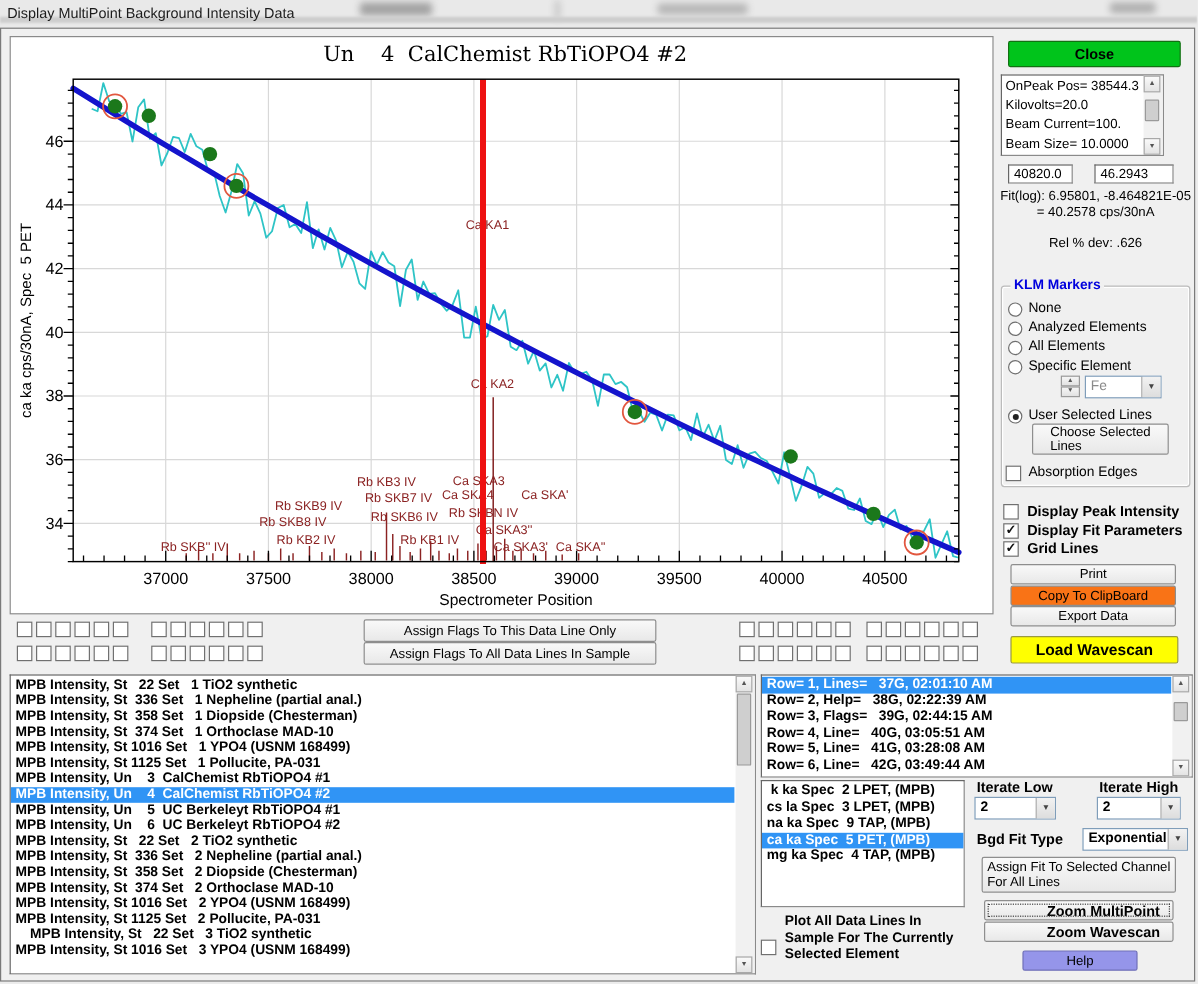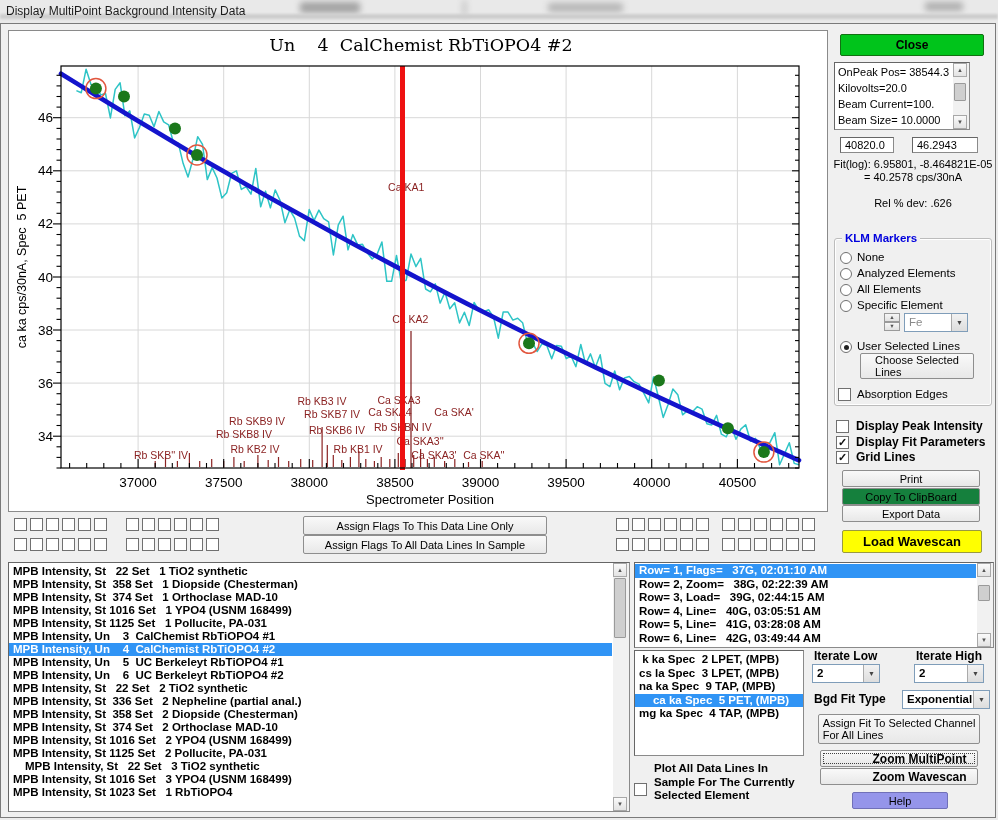--- a/index.html
+++ b/index.html
@@ -12,21 +12,21 @@
   .titlebar-text{position:absolute;left:6px;top:4px;font-size:12px;color:#1c1c1c;z-index:5;}
   
   .dialog{position:absolute;left:0;top:23px;width:996px;height:795px;background:#F0F0F0;border:1px solid #7a7a7a;box-sizing:border-box;}
   #chart{position:absolute;left:8px;top:30px;background:#fff;border:1px solid #8a8a8a;}
   
   .btn{position:absolute;box-sizing:border-box;background:linear-gradient(#f9f9f9,#e8e8e8);border:1px solid #8e8e8e;border-radius:2px;
        font-size:11px;color:#000;display:flex;align-items:center;justify-content:center;white-space:pre-line;line-height:12px;}
   .btn.bold{font-weight:bold;padding-left:41px;}
   .btn.green{background:#00C41B;border:1px solid #127012;font-weight:bold;font-size:12px;}
   .btn.yellow{background:#FFFF00;border:1px solid #9a9a40;font-weight:bold;font-size:13px;}
-  .btn.paleyellow{background:#15803d;}
+  .btn.paleyellow{background:#f97316;}
   .btn.lavender{background:#9595EA;border:1px solid #7070b8;}
   .btn.focused{outline:1px dotted #404040;outline-offset:-4px;}
   .sunken{position:absolute;box-sizing:border-box;background:#fff;border:1px solid #8a8a8a;border-top-color:#666;border-left-color:#666;}
   .lbl{position:absolute;font-size:11.5px;color:#000;white-space:pre;}
   .lbl.bold{font-weight:bold;font-size:12px;}
   .smalltext{position:absolute;font-size:11px;color:#000;text-align:center;}
   
   .cb{position:absolute;width:13px;height:13px;box-sizing:border-box;background:#fff;border:1px solid #707070;font-size:11px;line-height:11px;text-align:center;font-weight:bold;color:#111;}
   .radio{position:absolute;width:12px;height:12px;box-sizing:border-box;background:#fff;border:1px solid #707070;border-radius:50%;}
   .radio.sel::after{content:"";position:absolute;left:2.5px;top:2.5px;width:5px;height:5px;border-radius:50%;background:#222;}
@@ -402,67 +402,67 @@
       <div class="cb" style="left: 770px; top: 538px;"></div>
       <div class="cb" style="left: 786px; top: 538px;"></div>
       <div class="cb" style="left: 802px; top: 538px;"></div>
     </div>
   <div class="btn" style="left:303px;top:516px;width:244px;height:19px;">Assign Flags To This Data Line Only</div>
   <div class="btn" style="left:303px;top:535px;width:244px;height:19px;">Assign Flags To All Data Lines In Sample</div>
 
   <div class="listbox" style="left:8px;top:562px;width:622px;height:250px;">
     <div id="samples-list" style="position:absolute;left:0;top:2px;right:17px;">
         <div class="lb-row" style="height: 13px; line-height: 13px;">MPB Intensity, St   22 Set   1 TiO2 synthetic</div>
+        <div class="lb-row" style="height: 13px; line-height: 13px;">MPB Intensity, St  336 Set   1 Nepheline (partial anal.)</div>
         <div class="lb-row" style="height: 13px; line-height: 13px;">MPB Intensity, St  358 Set   1 Diopside (Chesterman)</div>
         <div class="lb-row" style="height: 13px; line-height: 13px;">MPB Intensity, St  374 Set   1 Orthoclase MAD-10</div>
         <div class="lb-row" style="height: 13px; line-height: 13px;">MPB Intensity, St 1016 Set   1 YPO4 (USNM 168499)</div>
         <div class="lb-row" style="height: 13px; line-height: 13px;">MPB Intensity, St 1125 Set   1 Pollucite, PA-031</div>
         <div class="lb-row" style="height: 13px; line-height: 13px;">MPB Intensity, Un    3  CalChemist RbTiOPO4 #1</div>
         <div class="lb-row sel" style="height: 13px; line-height: 13px;">MPB Intensity, Un    4  CalChemist RbTiOPO4 #2</div>
         <div class="lb-row" style="height: 13px; line-height: 13px;">MPB Intensity, Un    5  UC Berkeleyt RbTiOPO4 #1</div>
         <div class="lb-row" style="height: 13px; line-height: 13px;">MPB Intensity, Un    6  UC Berkeleyt RbTiOPO4 #2</div>
         <div class="lb-row" style="height: 13px; line-height: 13px;">MPB Intensity, St   22 Set   2 TiO2 synthetic</div>
         <div class="lb-row" style="height: 13px; line-height: 13px;">MPB Intensity, St  336 Set   2 Nepheline (partial anal.)</div>
         <div class="lb-row" style="height: 13px; line-height: 13px;">MPB Intensity, St  358 Set   2 Diopside (Chesterman)</div>
         <div class="lb-row" style="height: 13px; line-height: 13px;">MPB Intensity, St  374 Set   2 Orthoclase MAD-10</div>
         <div class="lb-row" style="height: 13px; line-height: 13px;">MPB Intensity, St 1016 Set   2 YPO4 (USNM 168499)</div>
         <div class="lb-row" style="height: 13px; line-height: 13px;">MPB Intensity, St 1125 Set   2 Pollucite, PA-031</div>
         <div class="lb-row" style="height: 13px; line-height: 13px; padding-left: 16px;">MPB Intensity, St   22 Set   3 TiO2 synthetic</div>
         <div class="lb-row" style="height: 13px; line-height: 13px;">MPB Intensity, St 1016 Set   3 YPO4 (USNM 168499)</div>
-        <div class="lb-row" style="height: 13px; line-height: 13px;">MPB Intensity, St 1023 Set   1 RbTiOPO4</div>
       </div>
     <div class="vscroll" style="right:0;top:0;height:248px;border:none;">
       <div class="sb-btn" style="top:0;">▲</div>
       <div class="sb-thumb" style="top:15px;height:60px;"></div>
       <div class="sb-btn" style="bottom:0;">▼</div>
     </div>
   </div>
 
   <div class="listbox" style="left:634px;top:562px;width:360px;height:86px;">
     <div id="rows-list" style="position:absolute;left:0;top:1px;right:17px;">
-        <div class="lb-row sel" style="height: 13.5px; line-height: 13.5px;">Row= 1, Flags=   37G, 02:01:10 AM</div>
-        <div class="lb-row" style="height: 13.5px; line-height: 13.5px;">Row= 2, Zoom=   38G, 02:22:39 AM</div>
-        <div class="lb-row" style="height: 13.5px; line-height: 13.5px;">Row= 3, Load=   39G, 02:44:15 AM</div>
+        <div class="lb-row sel" style="height: 13.5px; line-height: 13.5px;">Row= 1, Lines=   37G, 02:01:10 AM</div>
+        <div class="lb-row" style="height: 13.5px; line-height: 13.5px;">Row= 2, Help=   38G, 02:22:39 AM</div>
+        <div class="lb-row" style="height: 13.5px; line-height: 13.5px;">Row= 3, Flags=   39G, 02:44:15 AM</div>
         <div class="lb-row" style="height: 13.5px; line-height: 13.5px;">Row= 4, Line=   40G, 03:05:51 AM</div>
         <div class="lb-row" style="height: 13.5px; line-height: 13.5px;">Row= 5, Line=   41G, 03:28:08 AM</div>
         <div class="lb-row" style="height: 13.5px; line-height: 13.5px;">Row= 6, Line=   42G, 03:49:44 AM</div>
       </div>
     <div class="vscroll" style="right:0;top:0;height:84px;border:none;">
       <div class="sb-btn" style="top:0;">▲</div>
       <div class="sb-thumb" style="top:22px;height:16px;"></div>
       <div class="sb-btn" style="bottom:0;">▼</div>
     </div>
   </div>
 
   <div class="listbox" style="left:634px;top:650px;width:170px;height:106px;">
     <div id="channels-list" style="position:absolute;left:0;top:2px;right:0;">
         <div class="lb-row" style="height: 13.5px; line-height: 13.5px;"> k ka Spec  2 LPET, (MPB)</div>
         <div class="lb-row" style="height: 13.5px; line-height: 13.5px;">cs la Spec  3 LPET, (MPB)</div>
         <div class="lb-row" style="height: 13.5px; line-height: 13.5px;">na ka Spec  9 TAP, (MPB)</div>
-        <div class="lb-row sel" style="height: 13.5px; line-height: 13.5px; text-align: center;">ca ka Spec  5 PET, (MPB)</div>
+        <div class="lb-row sel" style="height: 13.5px; line-height: 13.5px;">ca ka Spec  5 PET, (MPB)</div>
         <div class="lb-row" style="height: 13.5px; line-height: 13.5px;">mg ka Spec  4 TAP, (MPB)</div>
       </div>
   </div>
 
   <div class="lbl bold" style="left:814px;top:649px;">Iterate Low</div>
   <div class="combo" style="left:812px;top:664px;width:68px;height:19px;">
     <div class="val">2</div>
     <div class="arrowbox">▼</div>
   </div>
   <div class="lbl bold" style="left:916px;top:649px;">Iterate High</div>

